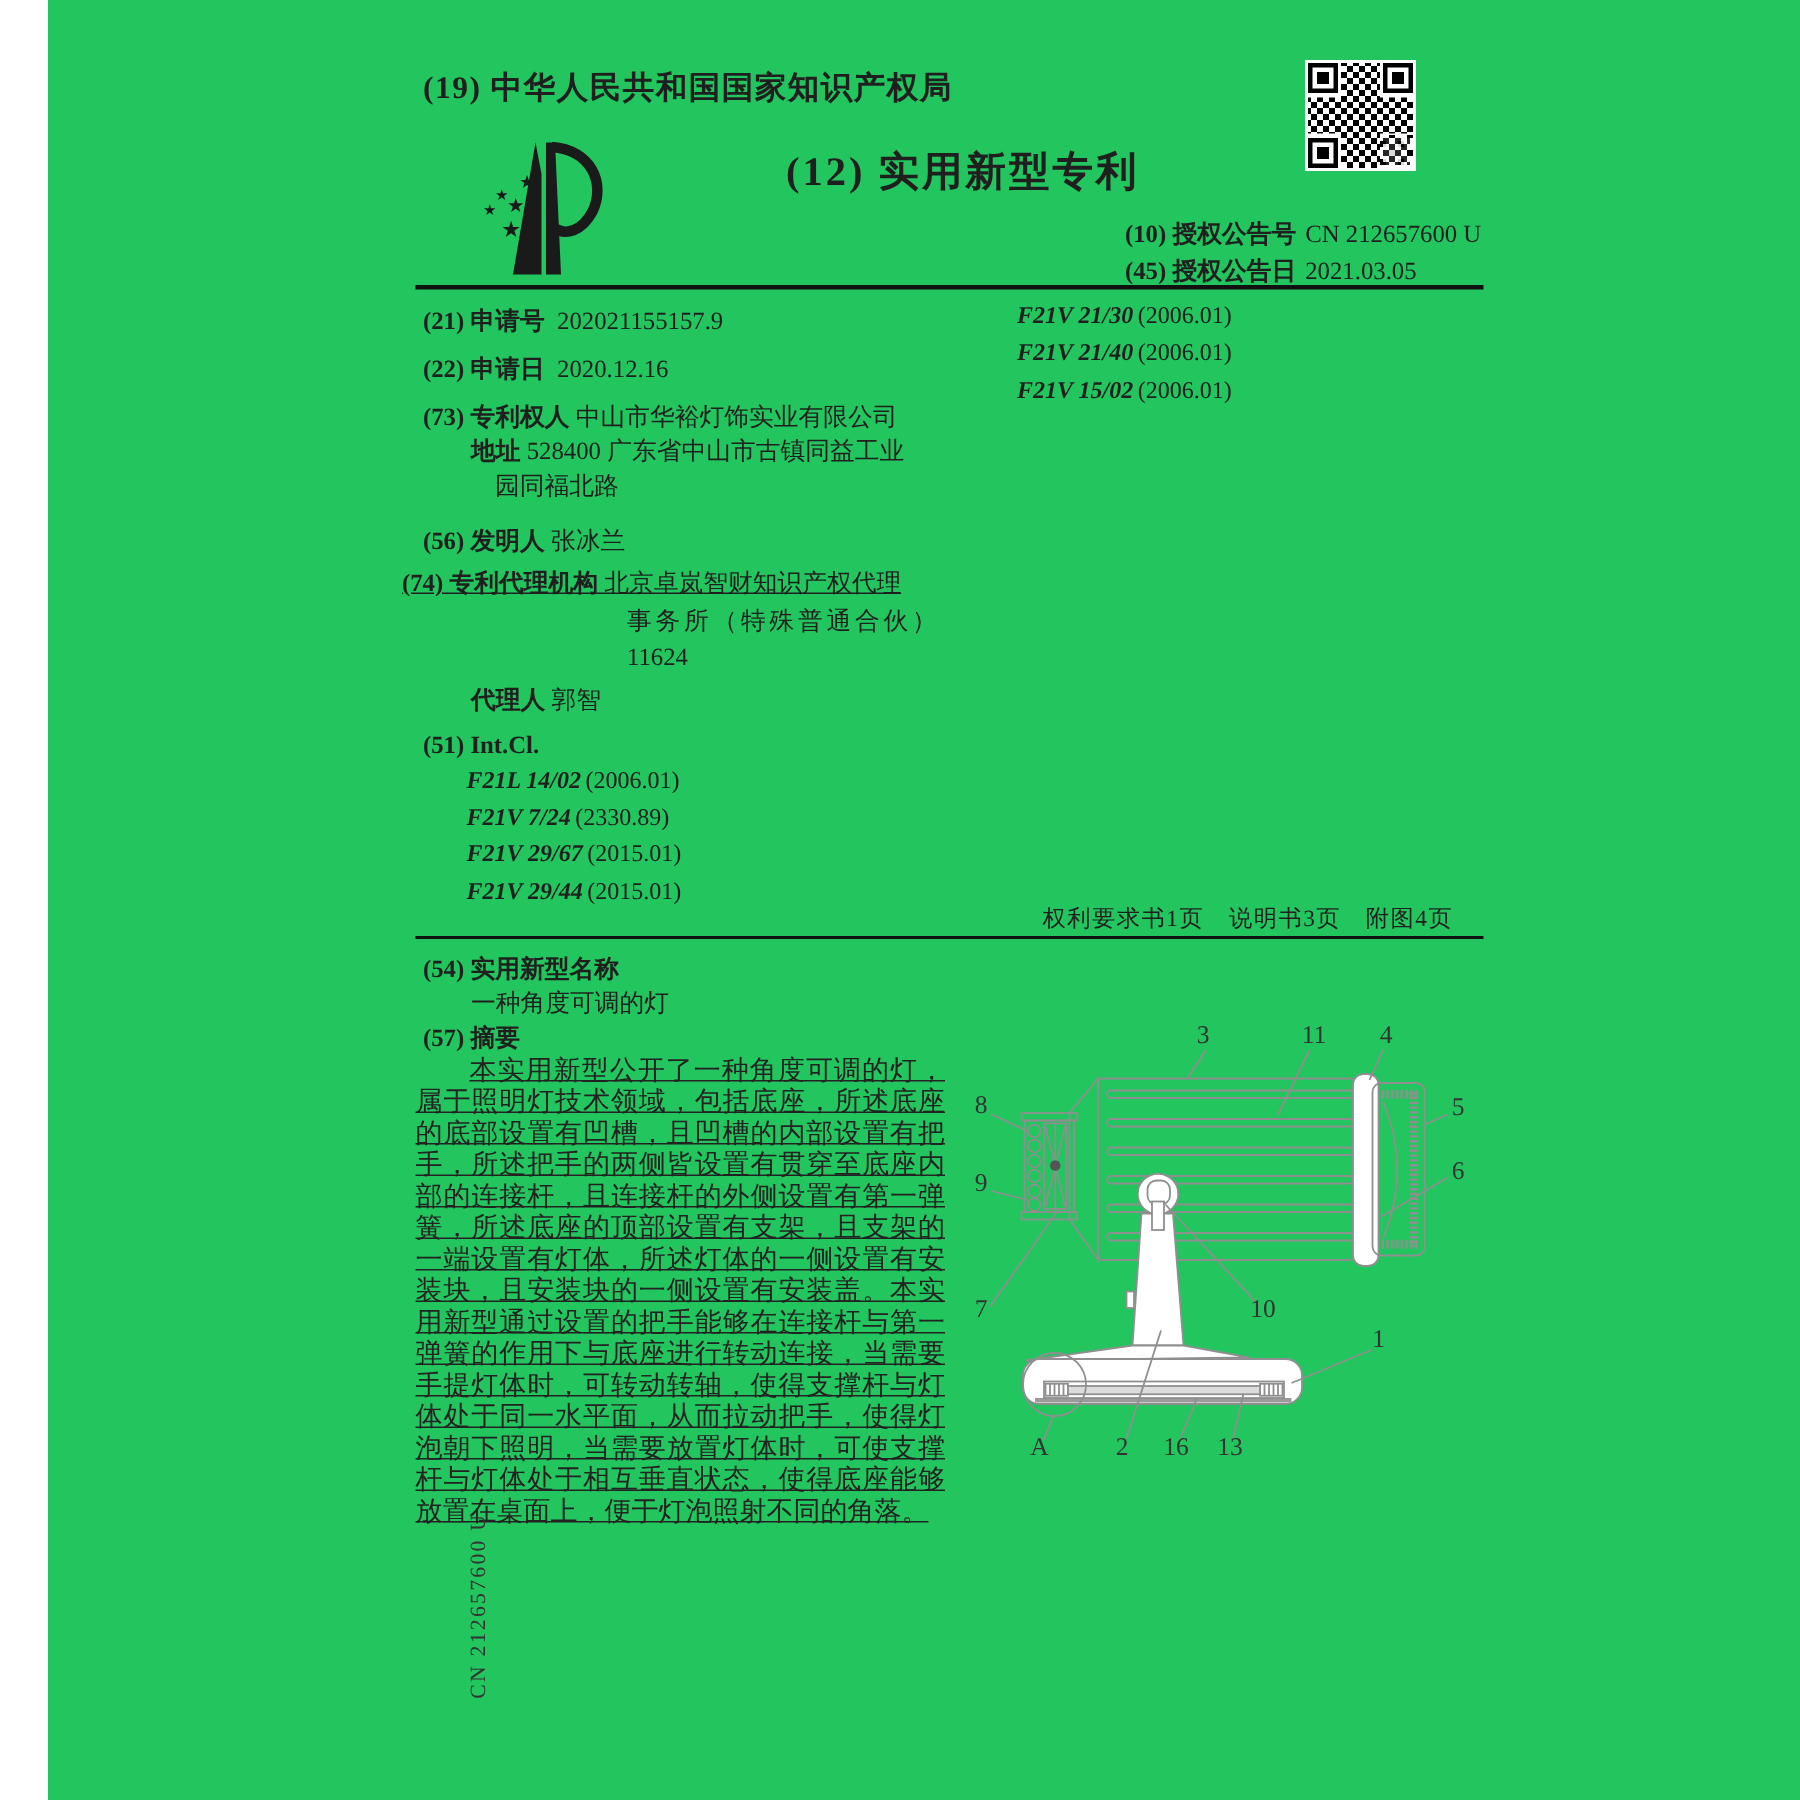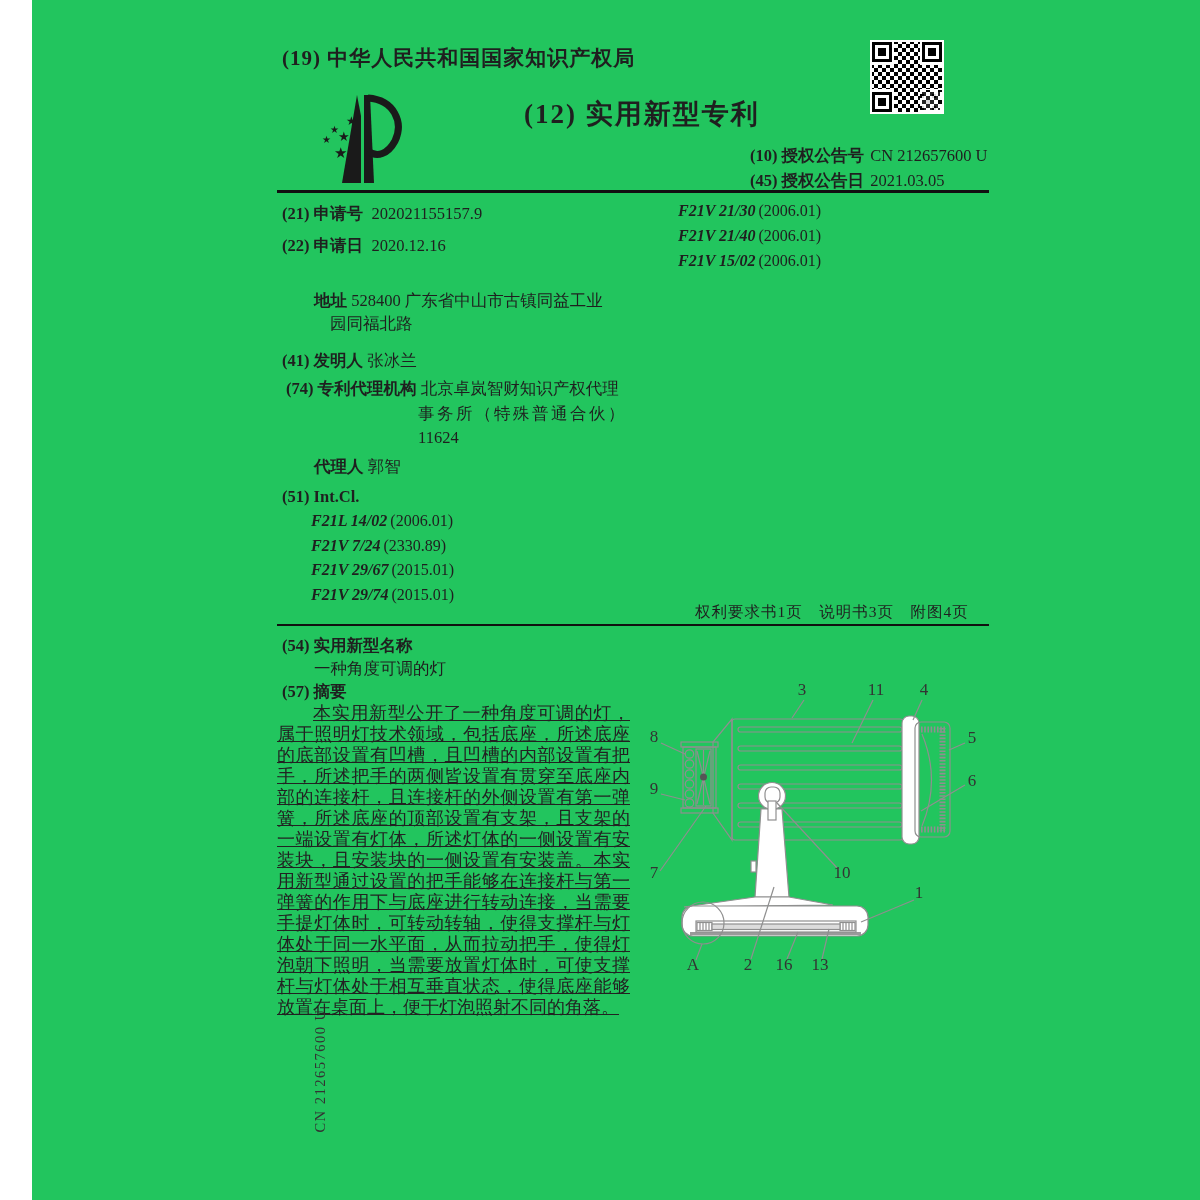--- a/index.html
+++ b/index.html
@@ -89,30 +89,33 @@
   </div>
 
   <div class="rule" style="left:245px;top:190px;width:712px;height:3px;"></div>
 
   <div class="abs line" style="left:250px;top:203px;text-align:center;">
     <span class="b">(21) 申请号</span>&nbsp;&nbsp;<span>202021155157.9</span>
   </div>
   <div class="abs line" style="left:250px;top:235px;">
     <span class="b">(22) 申请日</span>&nbsp;&nbsp;<span>2020.12.16</span>
   </div>
+  <div class="abs line" style="left:250px;top:267px;">
+    <span class="b">(73) 专利权人</span>&nbsp;<span>中山市华裕灯饰实业有限公司</span>
+  </div>
   <div class="abs line" style="left:282px;top:290px;">
     <span class="b">地址</span>&nbsp;<span>528400 广东省中山市古镇同益工业</span>
   </div>
   <div class="abs line" style="left:298px;top:313px;">
     <span>园同福北路</span>
   </div>
   <div class="abs line" style="left:250px;top:350px;">
-    <span class="b">(41) 发明人</span>&nbsp;<span>张冰兰</span>
-  </div>
-  <div class="abs line" style="left:254px;top:378px;">
+    <span class="b">(56) 发明人</span>&nbsp;<span>张冰兰</span>
+  </div>
+  <div class="abs line" style="left:236px;top:378px;text-decoration:underline;">
     <span class="b">(74) 专利代理机构</span>&nbsp;<span>北京卓岚智财知识产权代理</span>
   </div>
   <div class="abs line spaced" style="left:386px;top:403px;">
     <span>事务所（特殊普通合伙）</span>
   </div>
   <div class="abs line" style="left:386px;top:428px;">
     <span>11624</span>
   </div>
   <div class="abs line" style="left:282px;top:456px;">
     <span class="b">代理人</span>&nbsp;<span>郭智</span>
@@ -123,21 +126,21 @@
   <div class="abs ipc" style="left:279px;top:512px;">
     <span class="code">F21L 14/02</span><span class="year">(2006.01)</span>
   </div>
   <div class="abs ipc" style="left:279px;top:537px;">
     <span class="code">F21V 7/24</span><span class="year">(2330.89)</span>
   </div>
   <div class="abs ipc" style="left:279px;top:561px;">
     <span class="code">F21V 29/67</span><span class="year">(2015.01)</span>
   </div>
   <div class="abs ipc" style="left:279px;top:586px;">
-    <span class="code">F21V 29/74</span><span class="year">(2015.01)</span>
+    <span class="code">F21V 29/44</span><span class="year">(2015.01)</span>
   </div>
 
   <div class="abs ipc" style="left:646px;top:202px;">
     <span class="code">F21V 21/30</span><span class="year">(2006.01)</span>
   </div>
   <div class="abs ipc" style="left:646px;top:227px;">
     <span class="code">F21V 21/40</span><span class="year">(2006.01)</span>
   </div>
   <div class="abs ipc" style="left:646px;top:252px;">
     <span class="code">F21V 15/02</span><span class="year">(2006.01)</span>

